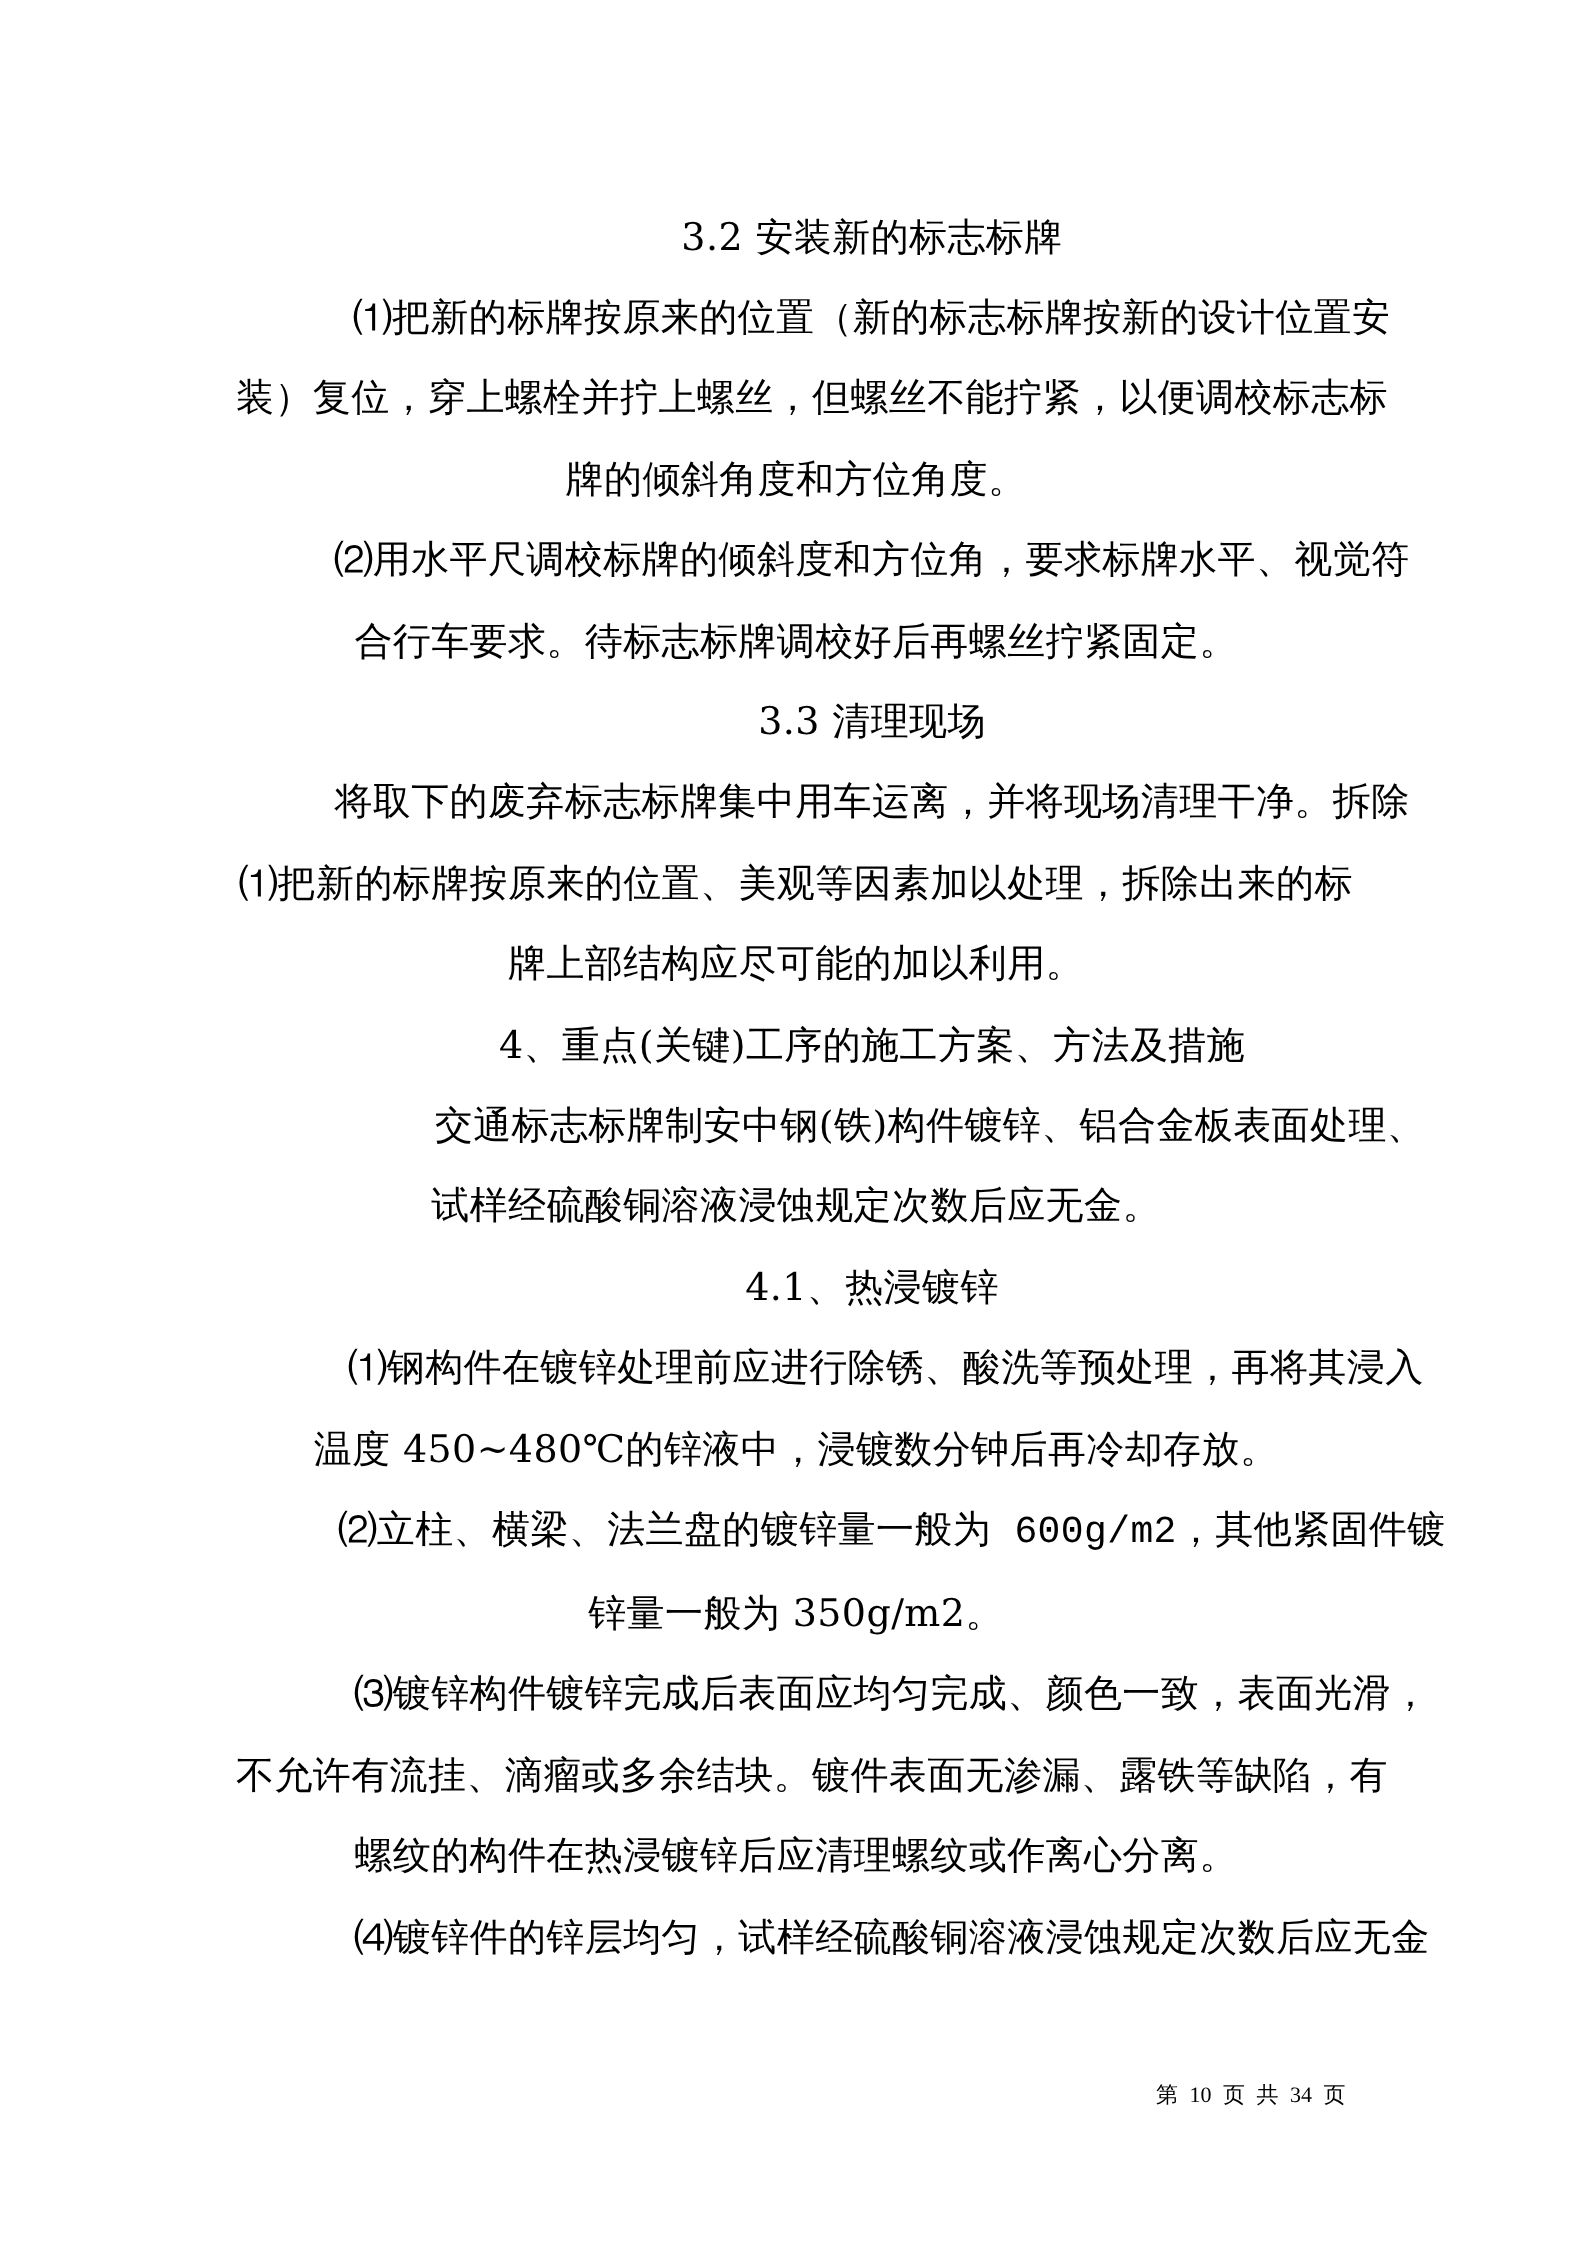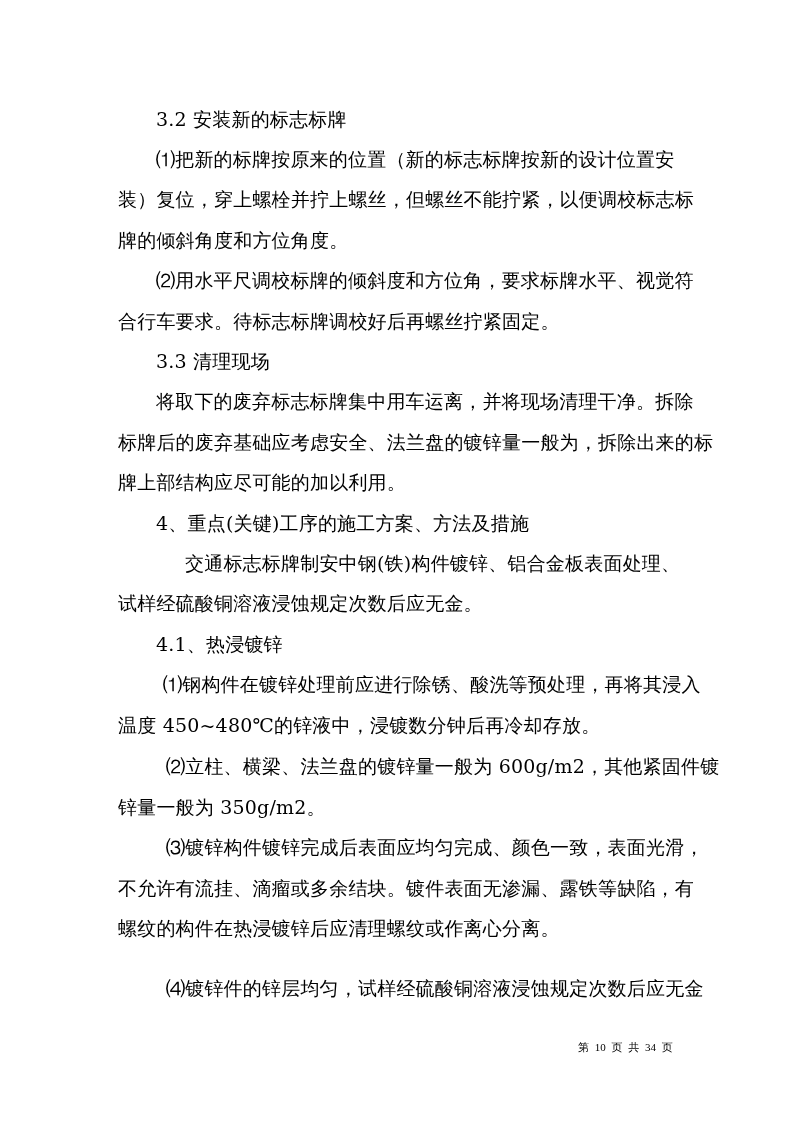--- a/index.html
+++ b/index.html
@@ -1,18 +1,18 @@
 <!DOCTYPE html>
 <html><head>
 <meta charset="utf-8">
 <style>
   html, body { margin: 0; padding: 0; background: #ffffff; }
   body { width: 793px; height: 1122px; position: relative; overflow: hidden;
          font-family: "DejaVu Serif", "Liberation Serif", serif; color: #000; }
-  .page { position: absolute; left: 0; top: 0; width: 680px; height: 1122px; }
+  .page { position: absolute; left: 0; top: 0; width: 680px; height: 1122px; text-align: center; }
   .line { position: absolute; left: 118px; width: 560px; font-size: 19px; line-height: 24px;
           white-space: nowrap; letter-spacing: 0.2px; }
   .ind1 { left: 156px; }
   .ind2 { left: 163px; }
   .ind3 { left: 166px; }
   .footer { position: absolute; top: 1040px; left: 578px; font-size: 11px;
             font-family: "Liberation Serif", "DejaVu Serif", serif; word-spacing: 3px; }
 </style>
 </head>
 <body>
@@ -20,29 +20,29 @@
 <div class="page">
   <div id="lines">
       <div class="line ind1" style="top: 107px;">3.2 安装新的标志标牌</div>
       <div class="line ind1" style="top: 147px;">⑴把新的标牌按原来的位置（新的标志标牌按新的设计位置安</div>
       <div class="line" style="top: 187px;">装）复位，穿上螺栓并拧上螺丝，但螺丝不能拧紧，以便调校标志标</div>
       <div class="line" style="top: 228px;">牌的倾斜角度和方位角度。</div>
       <div class="line ind1" style="top: 268px;">⑵用水平尺调校标牌的倾斜度和方位角，要求标牌水平、视觉符</div>
       <div class="line" style="top: 309px;">合行车要求。待标志标牌调校好后再螺丝拧紧固定。</div>
       <div class="line ind1" style="top: 349px;">3.3 清理现场</div>
       <div class="line ind1" style="top: 389px;">将取下的废弃标志标牌集中用车运离，并将现场清理干净。拆除</div>
-      <div class="line" style="top: 430px;">标牌后的废弃基础应考虑安全、法兰盘的镀锌量一般为，拆除出来的标</div>
+      <div class="line" style="top: 430px;">⑴把新的标牌按原来的位置、美观等因素加以处理，拆除出来的标</div>
       <div class="line" style="top: 470px;">牌上部结构应尽可能的加以利用。</div>
       <div class="line ind1" style="top: 511px;">4、重点(关键)工序的施工方案、方法及措施</div>
       <div class="line ind2" style="top: 551px; margin-left: 22px;">交通标志标牌制安中钢(铁)构件镀锌、铝合金板表面处理、</div>
       <div class="line" style="top: 591px;">试样经硫酸铜溶液浸蚀规定次数后应无金。</div>
       <div class="line ind1" style="top: 632px;">4.1、热浸镀锌</div>
       <div class="line ind2" style="top: 672px;">⑴钢构件在镀锌处理前应进行除锈、酸洗等预处理，再将其浸入</div>
       <div class="line" style="top: 713px;">温度 450~480℃的锌液中，浸镀数分钟后再冷却存放。</div>
-      <div class="line ind3" style="top: 754px;">⑵立柱、横梁、法兰盘的镀锌量一般为 600g/m2，其他紧固件镀</div>
+      <div class="line ind3" style="top: 754px; font-family: Liberation Mono, monospace;">⑵立柱、横梁、法兰盘的镀锌量一般为 600g/m2，其他紧固件镀</div>
       <div class="line" style="top: 795px;">锌量一般为 350g/m2。</div>
       <div class="line ind3" style="top: 835px;">⑶镀锌构件镀锌完成后表面应均匀完成、颜色一致，表面光滑，</div>
       <div class="line" style="top: 876px;">不允许有流挂、滴瘤或多余结块。镀件表面无渗漏、露铁等缺陷，有</div>
       <div class="line" style="top: 916px;">螺纹的构件在热浸镀锌后应清理螺纹或作离心分离。</div>
-      <div class="line ind3" style="top: 957px; margin-top: 19px;">⑷镀锌件的锌层均匀，试样经硫酸铜溶液浸蚀规定次数后应无金</div>
+      <div class="line ind3" style="top: 957px;">⑷镀锌件的锌层均匀，试样经硫酸铜溶液浸蚀规定次数后应无金</div>
     </div>
   <div class="footer">第 10 页 共 34 页</div>
 </div>
 
 </body></html>

